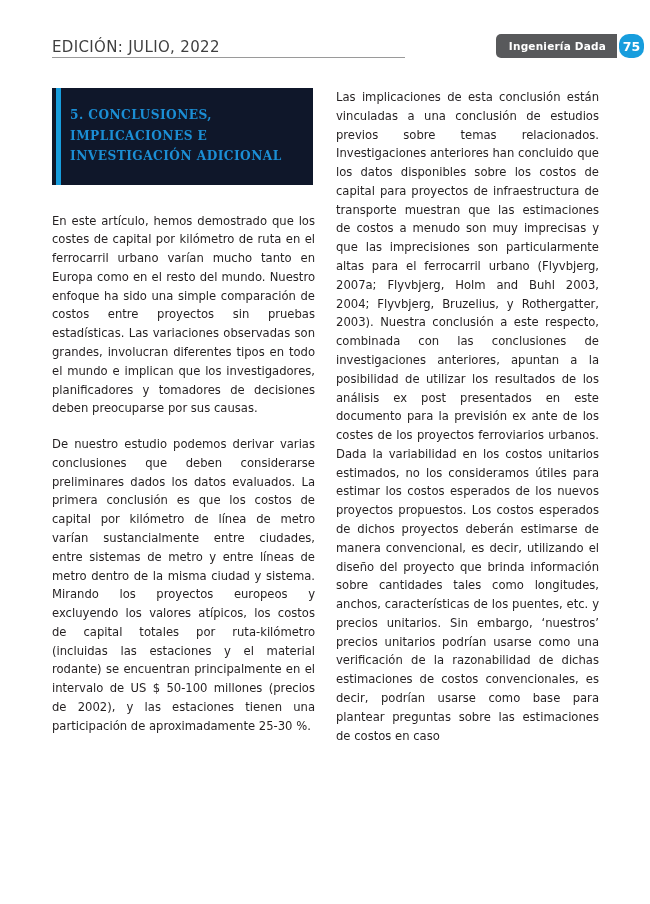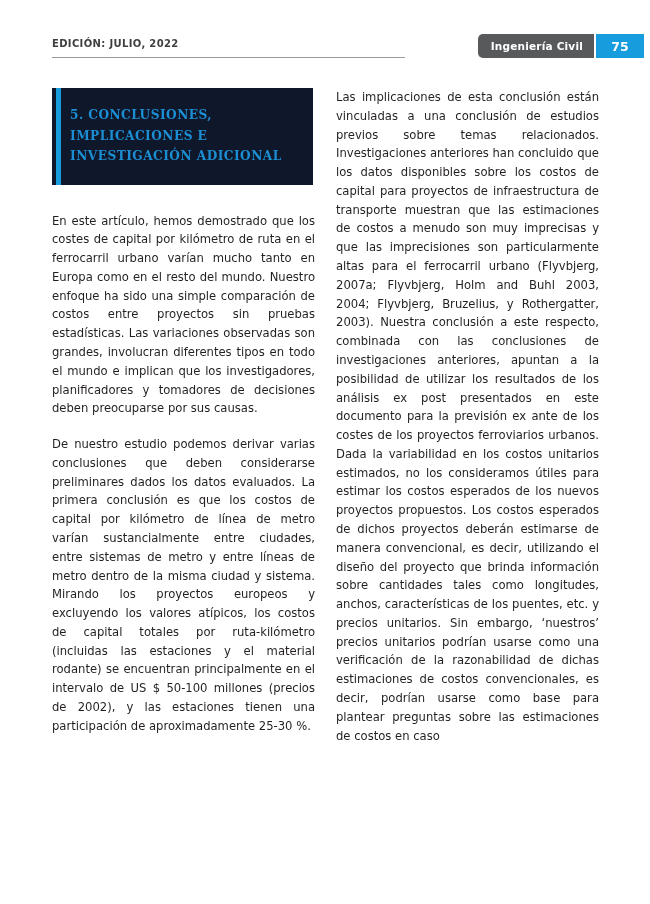--- a/index.html
+++ b/index.html
@@ -28,24 +28,24 @@
     position: absolute;
     left: 52px;
     top: 36px;
     width: 546px;
     height: 26px;
   }
   .header-edition {
     position: absolute;
     left: 0;
     top: 2px;
-    font-size: 10px;
+    font-size: 15px;
     letter-spacing: 0.35px;
     color: #3f3f3f;
-    font-weight: 700;
+    font-weight: 400;
     white-space: nowrap;
   }
   .header-rule {
     position: absolute;
     left: 0;
     top: 21px;
     width: 353px;
     height: 1px;
     background: #9a9a9a;
   }
@@ -72,22 +72,23 @@
     white-space: nowrap;
   }
   .badge-page {
     background: #179ddd;
     color: #ffffff;
     font-size: 12.5px;
     font-weight: bold;
     display: flex;
     align-items: center;
     justify-content: center;
-    width: 48px;
+    width: 25px;
     margin-left: 2px;
+    border-radius: 10px;
   }
 
   
   .col {
     position: absolute;
     width: 263px;
     top: 88px;
   }
   .col-left  { left: 52px; }
   .col-right { left: 336px; }
@@ -134,21 +135,21 @@
 </style>
 </head>
 <body>
 
 <div class="page">
 
   <div class="header">
     <div class="header-edition">EDICIÓN: JULIO, 2022</div>
     <div class="header-rule"></div>
     <div class="header-badges">
-      <div class="badge-journal">Ingeniería Civil</div>
+      <div class="badge-journal">Ingeniería Dada</div>
       <div class="badge-page">75</div>
     </div>
   </div>
 
   <div class="col col-left">
 
     <div class="title-box">
       <div class="title-bar"></div>
       <div class="title-text">5. CONCLUSIONES, IMPLICACIONES E INVESTIGACIÓN ADICIONAL</div>
     </div>

